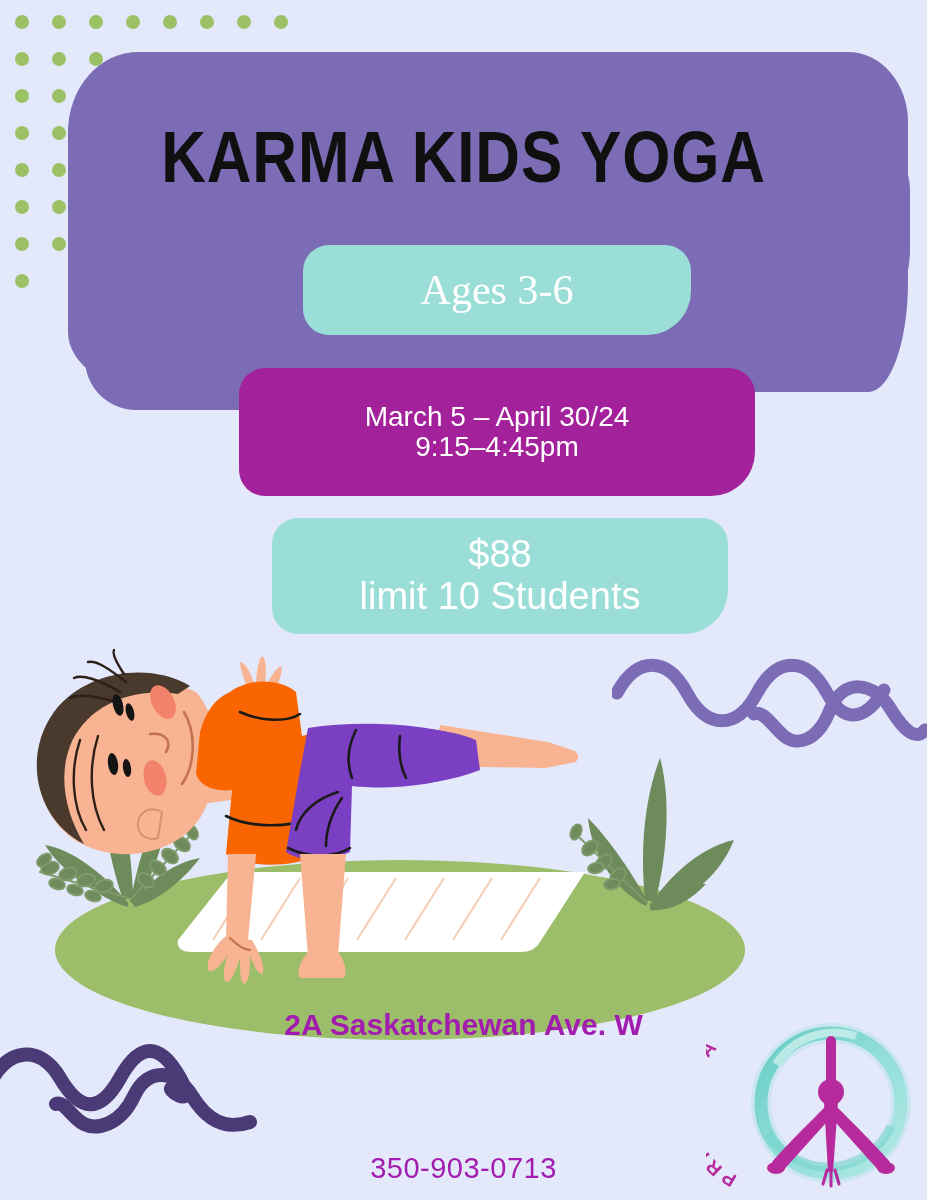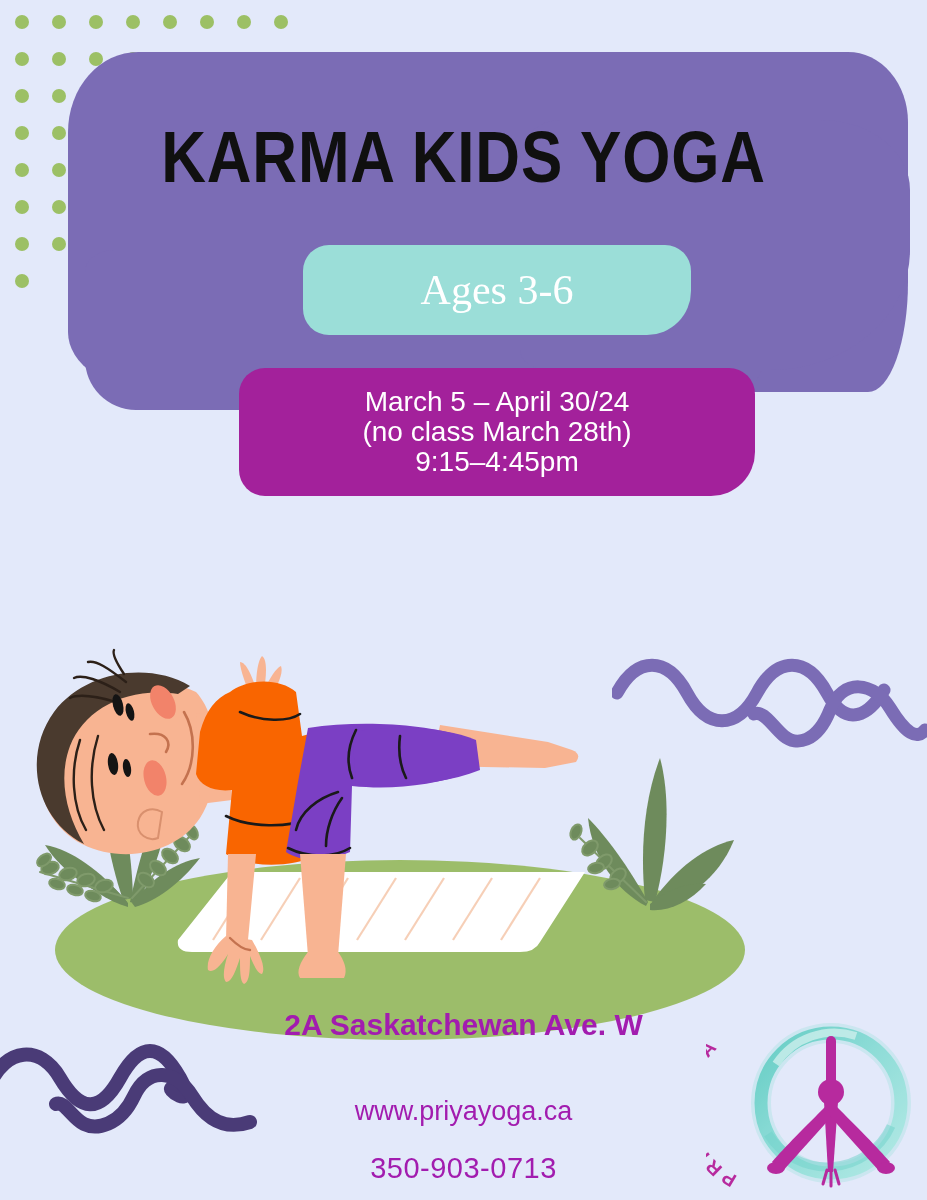--- a/index.html
+++ b/index.html
@@ -144,24 +144,27 @@
   <div id="purple-blob-3"></div>
 
   <div id="title">KARMA KIDS YOGA</div>
 
   <div class="badge" id="badge-ages">
     <span class="line">Ages 3-6</span>
   </div>
 
   <div class="badge" id="badge-dates">
     <span class="line">March 5 – April 30/24</span>
-    <span class="line">(no class March 28th)</span>
     <span class="line">9:15–4:45pm</span>
   </div>
 
+  <div class="badge" id="badge-price">
+    <span class="line">$88</span>
+    <span class="line">limit 10 Students</span>
+  </div>
 
   <svg id="wave-right" width="315" height="140" viewBox="0 0 315 140">
     <path d="M5 45 C 25 8, 55 8, 75 45 S 125 82, 145 45 S 195 8, 215 45 S 258 66, 272 42" fill="none" stroke="#7B6CB5" stroke-width="13" stroke-linecap="round"></path>
     <path d="M142 66 C 152 62, 160 78, 172 88 S 205 95, 218 62 S 262 34, 278 60 S 305 92, 313 82" fill="none" stroke="#7B6CB5" stroke-width="13" stroke-linecap="round"></path>
   </svg>
 
   <svg id="wave-left" width="290" height="130" viewBox="0 0 290 130">
     <path d="M2 58 C 18 22, 52 18, 72 52 S 112 88, 132 52 S 172 16, 192 52 S 172 60, 186 62" fill="none" stroke="#4A3B77" stroke-width="14" stroke-linecap="round"></path>
     <path d="M68 78 C 76 74, 84 92, 96 98 S 132 100, 146 70 S 188 44, 204 70 S 238 104, 262 96" fill="none" stroke="#4A3B77" stroke-width="14" stroke-linecap="round"></path>
   </svg>
@@ -299,21 +302,20 @@
                C 224 326, 222 338, 226 342 C 232 342, 236 330, 240 318
                C 240 330, 240 342, 244 344 C 250 342, 250 328, 250 316
                C 254 326, 258 334, 262 334 C 266 328, 260 314, 252 300 Z" fill="#F8B492"></path>
       <path d="M230 298 C 238 306, 244 310, 250 310" stroke="#C4724F" stroke-width="2.4" fill="none" stroke-linecap="round"></path>
     </g>
   </svg>
 
   <div class="contact" id="addr">
     <div>2A Saskatchewan Ave. W</div>
   </div>
-  <div class="contact" id="web">www.priyayoga.ca</div>
   <div class="contact" id="phone">350-903-0713</div>
 
   <svg id="logo" viewBox="0 0 212 194">
     <defs>
       <path id="brandArc" d="M 36 172 A 78 78 0 0 1 74 22" fill="none"></path>
       <linearGradient id="ringGrad" x1="0" y1="0" x2="1" y2="1">
         <stop offset="0%" stop-color="#3FBFB4"></stop>
         <stop offset="45%" stop-color="#7FD8D2"></stop>
         <stop offset="100%" stop-color="#BDEDE9"></stop>
       </linearGradient>

